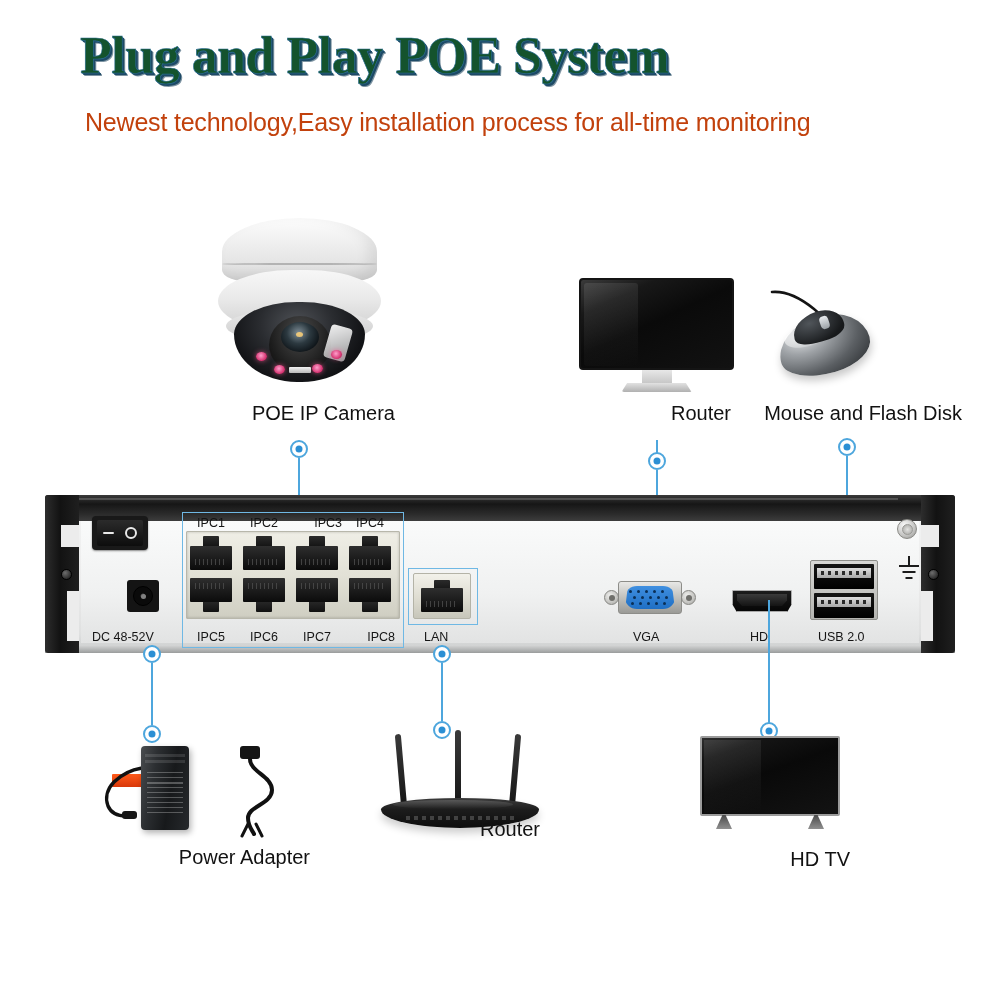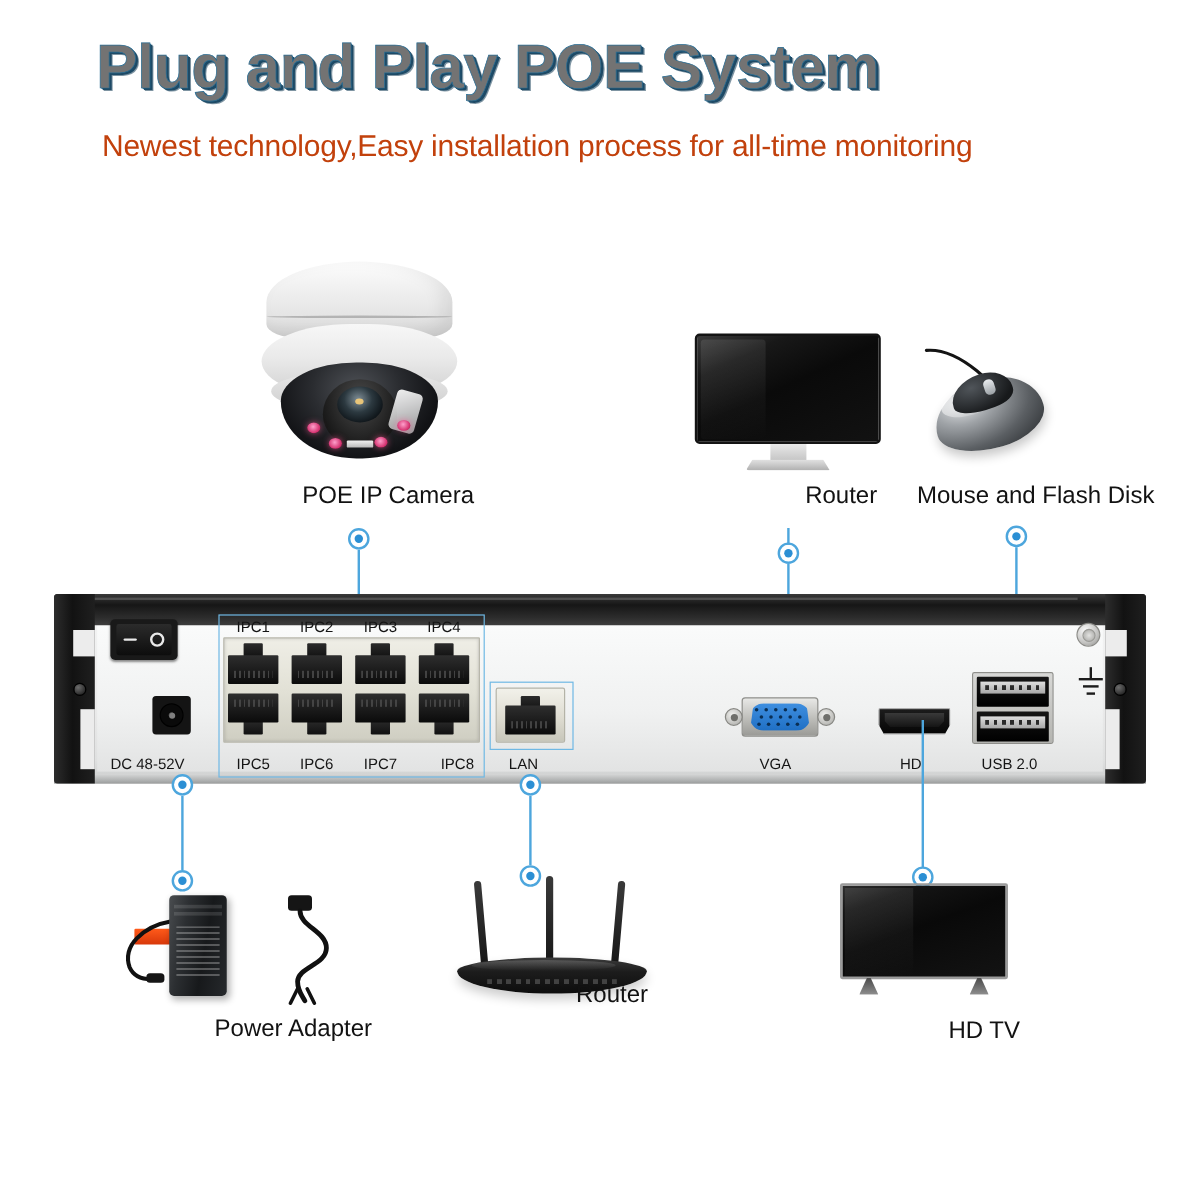--- a/index.html
+++ b/index.html
@@ -10,24 +10,25 @@
     font-family:"Liberation Sans","DejaVu Sans",sans-serif;
     overflow:hidden;
     position:relative;
   }
   #stage{position:absolute;left:0;top:0;width:1000px;height:1000px;}
 
   
   .title{
     position:absolute;left:80px;top:26px;
     font-size:52px;font-weight:bold;
-    color:#737373;
+    color:#14532d;
     letter-spacing:-0.5px;
     text-shadow: 2px 2px 0 #1d4a66, 3px 3px 0 rgba(20,60,85,.55), 1px 1px 0 #2f6f96;
     white-space:nowrap;
+    font-family:Liberation Serif, serif;
     -webkit-text-stroke:0.6px #2b6e94;
   }
   .subtitle{
     position:absolute;left:85px;top:108px;
     font-size:25px;color:#c2410c;white-space:nowrap;
     letter-spacing:-0.2px;
   }
 
   
   .dev-label{
@@ -530,21 +531,21 @@
   </div>
 
   <div class="dcjack"></div>
   <div class="port-cap" style="left:92px;top:630px;">DC 48-52V</div>
 
   <div id="poe-box"></div>
   <div class="poe-metal"></div>
 
   <div class="poe-lbl" style="left:186px;top:516px;width:50px;">IPC1</div>
   <div class="poe-lbl" style="left:239px;top:516px;width:50px;">IPC2</div>
-  <div class="poe-lbl" style="left:292px;top:516px;width:50px;">IPC3</div>
+  <div class="poe-lbl" style="left:292px;top:516px;width:50px;text-align:right;">IPC3</div>
   <div class="poe-lbl" style="left:345px;top:516px;width:50px;">IPC4</div>
 
   <div class="poe-lbl" style="left:186px;top:630px;width:50px;">IPC5</div>
   <div class="poe-lbl" style="left:239px;top:630px;width:50px;">IPC6</div>
   <div class="poe-lbl" style="left:292px;top:630px;width:50px;">IPC7</div>
   <div class="poe-lbl" style="left:345px;top:630px;width:50px;text-align:right;">IPC8</div>
 
   <div class="rj" style="left:190px;top:536px;">
     <div class="tab"></div>
       <div class="shell"></div>

